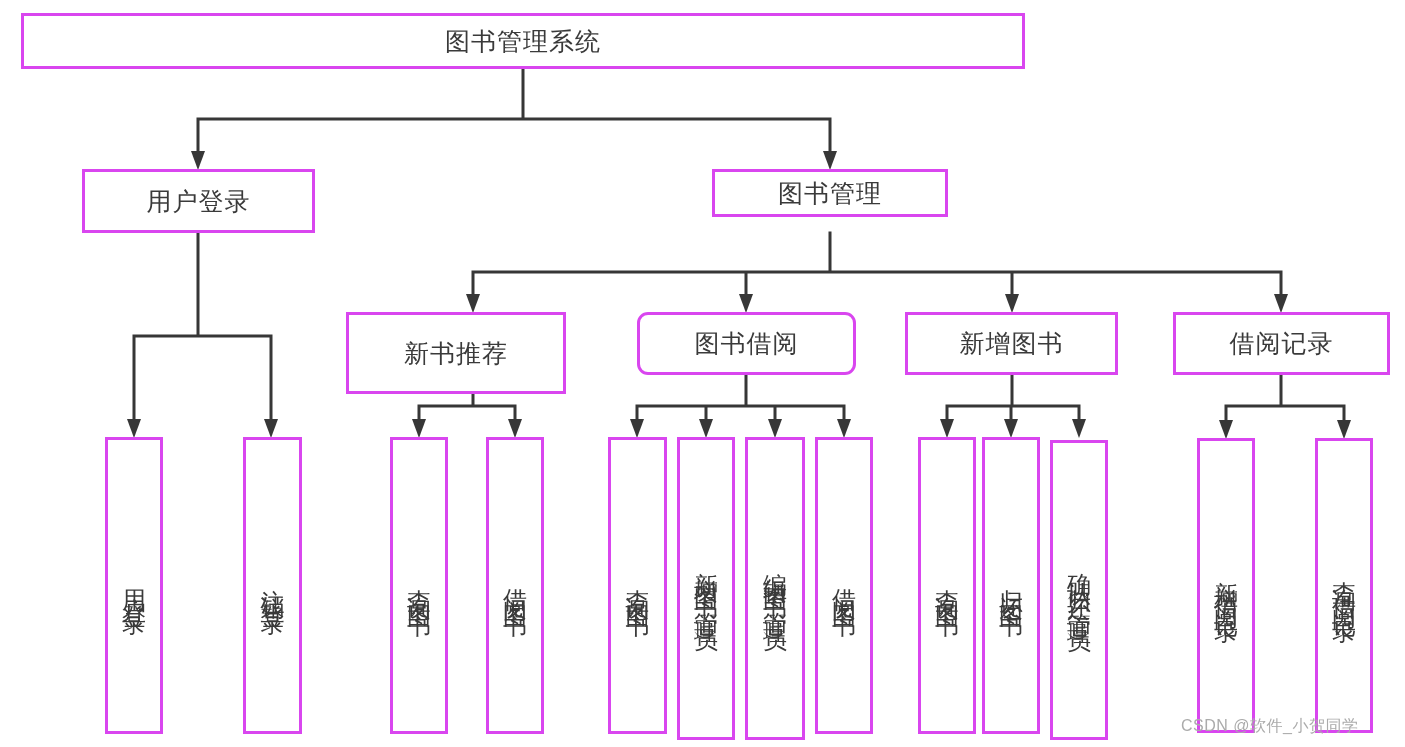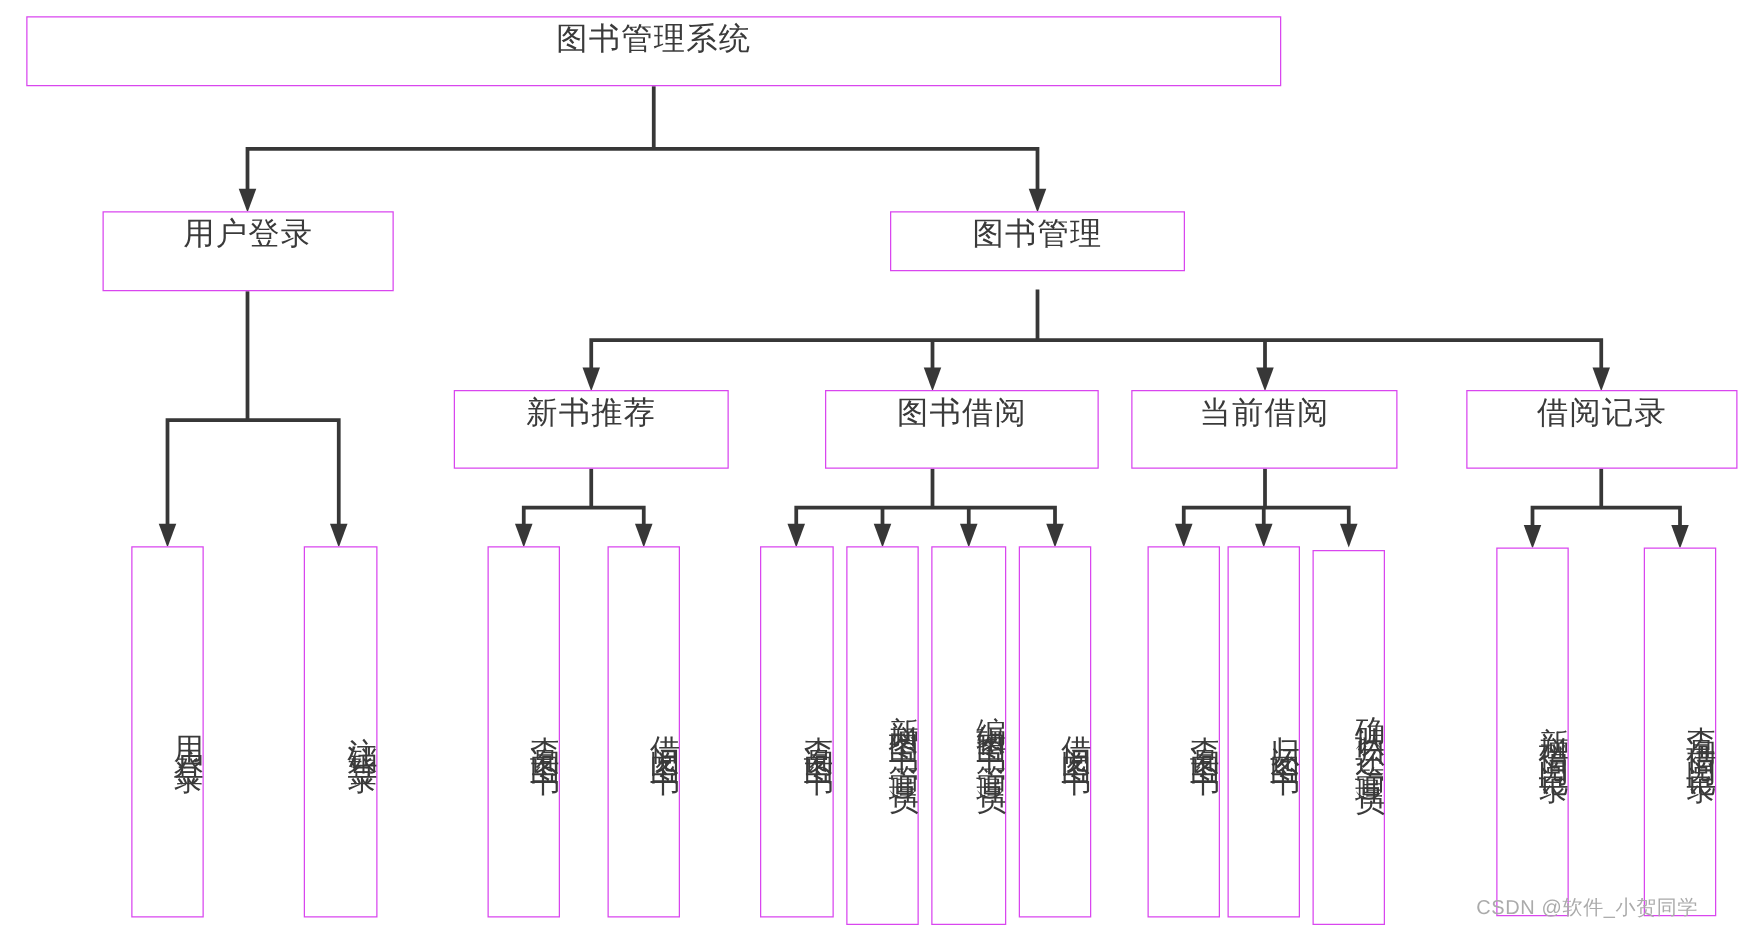--- a/index.html
+++ b/index.html
@@ -17,22 +17,23 @@
   .connectors {
     position: absolute;
     left: 0;
     top: 0;
     pointer-events: none;
   }
 
   .node {
     position: absolute;
     background: #ffffff;
-    border: 1px solid #d946ef;
+    border: 3px solid #d946ef;
     display: flex;
+    align-items: center;
     justify-content: center;
     color: #3a3a3a;
     text-align: center;
   }
 
   .h-node {
     font-size: 25px;
     letter-spacing: 1px;
     white-space: nowrap;
   }
@@ -103,28 +104,28 @@
     <span>图书管理系统</span>
   </div>
 
   <div class="node h-node" style="left:82px; top:169px; width:233px; height:64px;">
     <span>用户登录</span>
   </div>
   <div class="node h-node" style="left:712px; top:169px; width:236px; height:48px;">
     <span>图书管理</span>
   </div>
 
-  <div class="node h-node" style="left:363px; top:312px; width:220px; height:63px;">
+  <div class="node h-node" style="left:346px; top:312px; width:220px; height:82px;">
     <span>新书推荐</span>
   </div>
-  <div class="node h-node" style="left:660px; top:312px; width:219px; height:63px;">
+  <div class="node h-node" style="left:637px; top:312px; width:219px; height:63px;border-radius:11px;">
     <span>图书借阅</span>
   </div>
   <div class="node h-node" style="left:905px; top:312px; width:213px; height:63px;">
-    <span>当前借阅</span>
+    <span>新增图书</span>
   </div>
   <div class="node h-node" style="left:1173px; top:312px; width:217px; height:63px;">
     <span>借阅记录</span>
   </div>
 
   <div class="node v-node" style="left:105px; top:437px; width:58px; height:297px;">
     <span>用户登录</span>
   </div>
   <div class="node v-node" style="left:243px; top:437px; width:59px; height:297px;">
     <span>注销登录</span>

